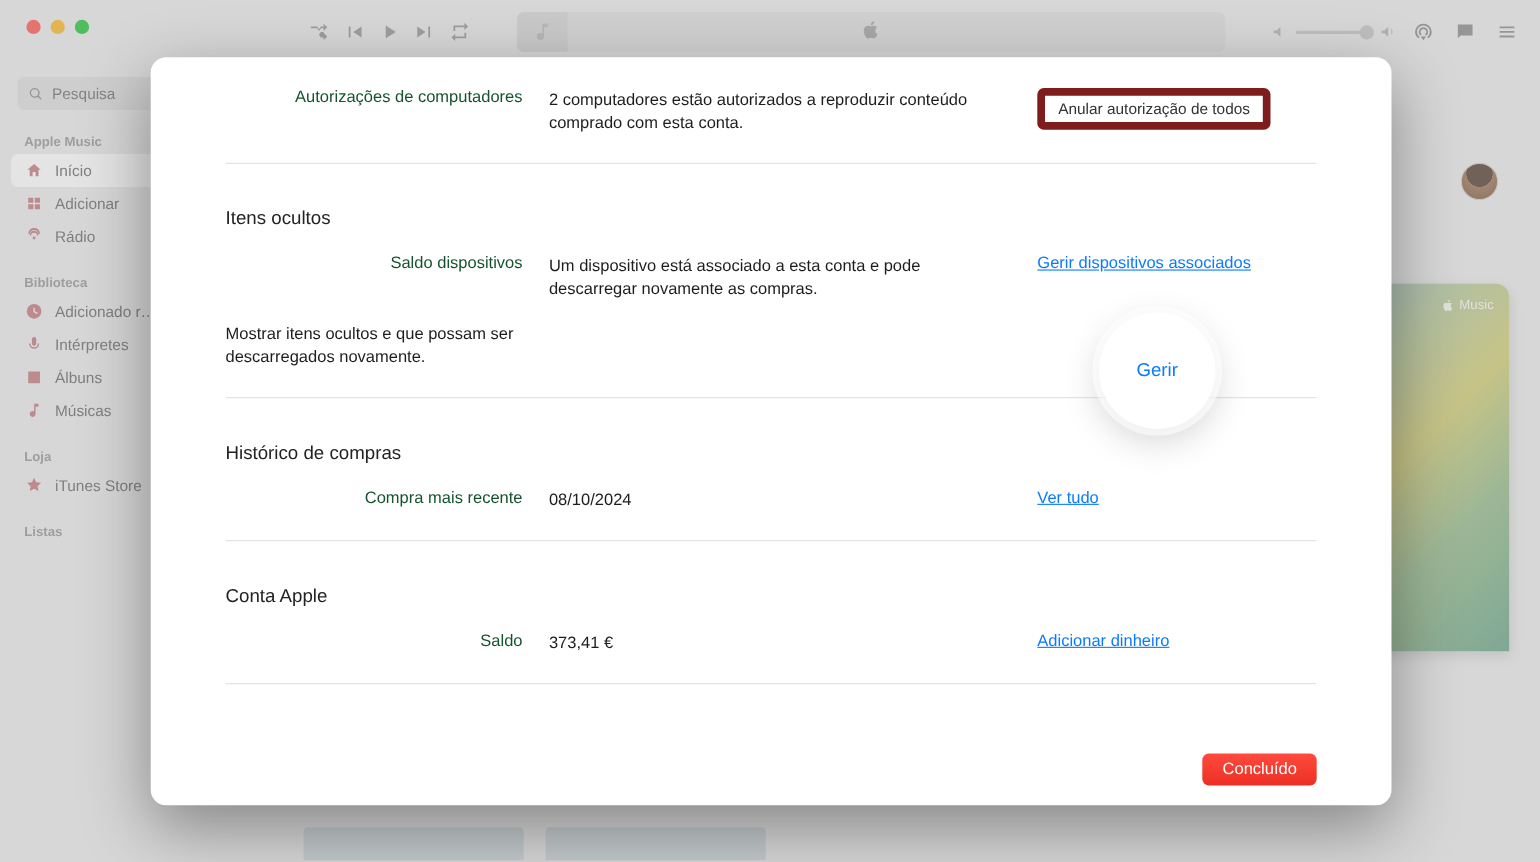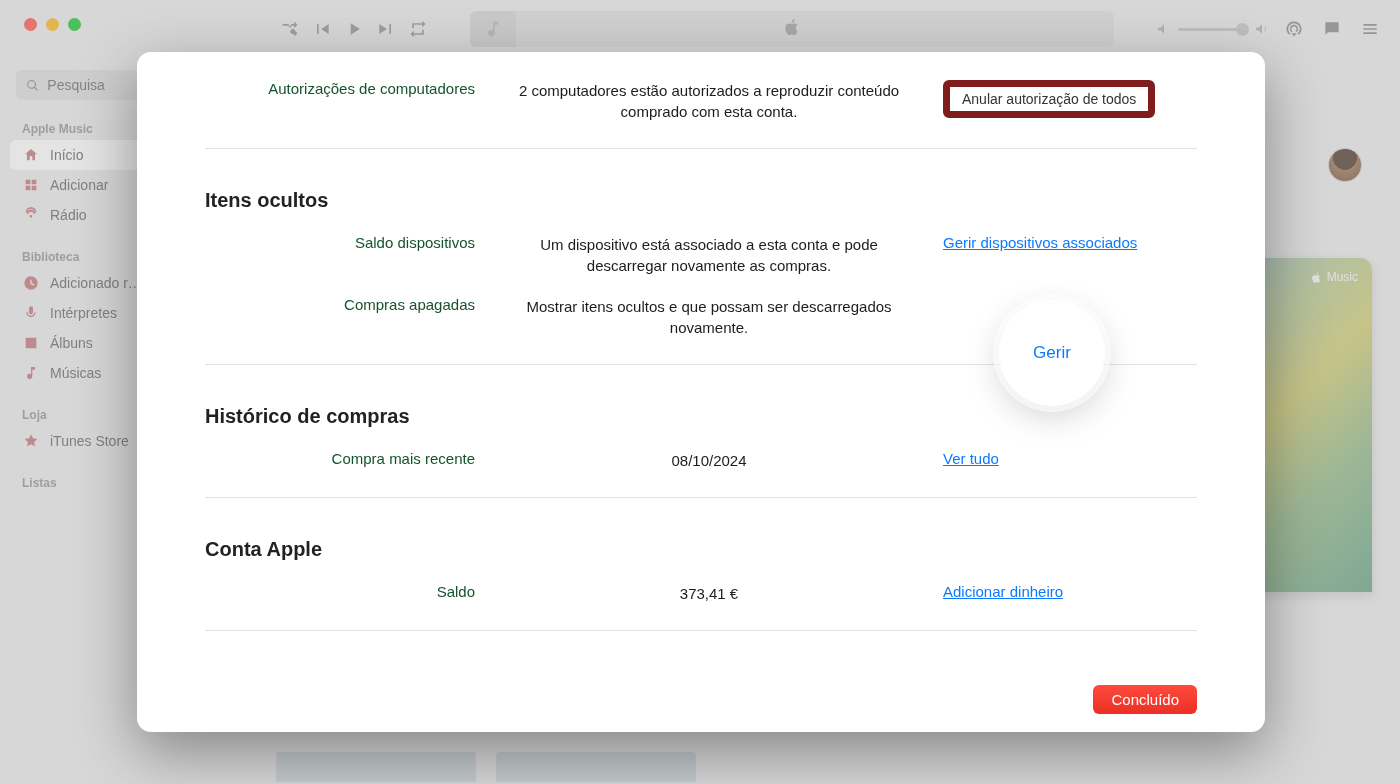--- a/index.html
+++ b/index.html
@@ -130,34 +130,34 @@
   }
   .modal-scroll { flex: 1; overflow: hidden; }
   .row {
     display: grid;
     grid-template-columns: 270px 420px 1fr;
     column-gap: 24px;
     align-items: start;
     padding: 10px 0;
   }
   .row-label { text-align: right; color: #14532d; font-size: 15px; }
-  .row-value { color: #1d1d1f; font-size: 15px; line-height: 1.4; text-align: center; }
+  .row-value { color: #1d1d1f; font-size: 15px; line-height: 1.4; }
   .row-action { color: #0a7aff; font-size: 15px; text-align: left; cursor: pointer; text-decoration: underline; }
   .btn-outline {
     display: inline-block;
     border: 7px solid #7f1d1d;
     border-radius: 6px;
     padding: 4px 12px;
     font-size: 14px;
     color: #333;
     background: #fff;
     cursor: pointer;
   }
   .section-title {
-    font-size: 20px; color: #222; font-weight: 700;
+    font-size: 17px; color: #222; font-weight: 400;
     padding: 24px 0 12px 0;
   }
   hr.sep {
     border: none; border-top: 1px solid #e2e2e2;
     margin: 16px 0;
   }
   .modal-footer {
     display: flex; justify-content: flex-end;
     padding-top: 8px;
   }
@@ -172,21 +172,21 @@
   }
 
   
   .spotlight {
     position: absolute;
     width: 106px; height: 106px;
     border-radius: 50%;
     background: #fff;
     box-shadow: 0 0 0 6px rgba(255,255,255,0.6), 0 10px 34px rgba(0,0,0,0.18);
     display: flex; align-items: center; justify-content: center;
-    right: 160px; top: 248px;
+    right: 160px; top: 232px;
   }
   .spotlight span {
     color: #0a7aff; font-size: 17px; font-weight: 500;
   }
 </style>
 </head>
 <body>
 
 <div class="app-bg">
 
@@ -385,21 +385,20 @@
 
     <div class="section-title">Itens ocultos</div>
 
     <div class="row">
       <div class="row-label">Saldo dispositivos</div>
       <div class="row-value">Um dispositivo está associado a esta conta e pode descarregar novamente as compras.</div>
       <div class="row-action">Gerir dispositivos associados</div>
     </div>
 
     <div class="row">
-      <div class="row-label">Compras apagadas</div>
       <div class="row-value">Mostrar itens ocultos e que possam ser descarregados novamente.</div>
       <div class="row-action" style="visibility:hidden">x</div>
     </div>
 
     <hr class="sep">
 
     <div class="section-title">Histórico de compras</div>
 
     <div class="row">
       <div class="row-label">Compra mais recente</div>

